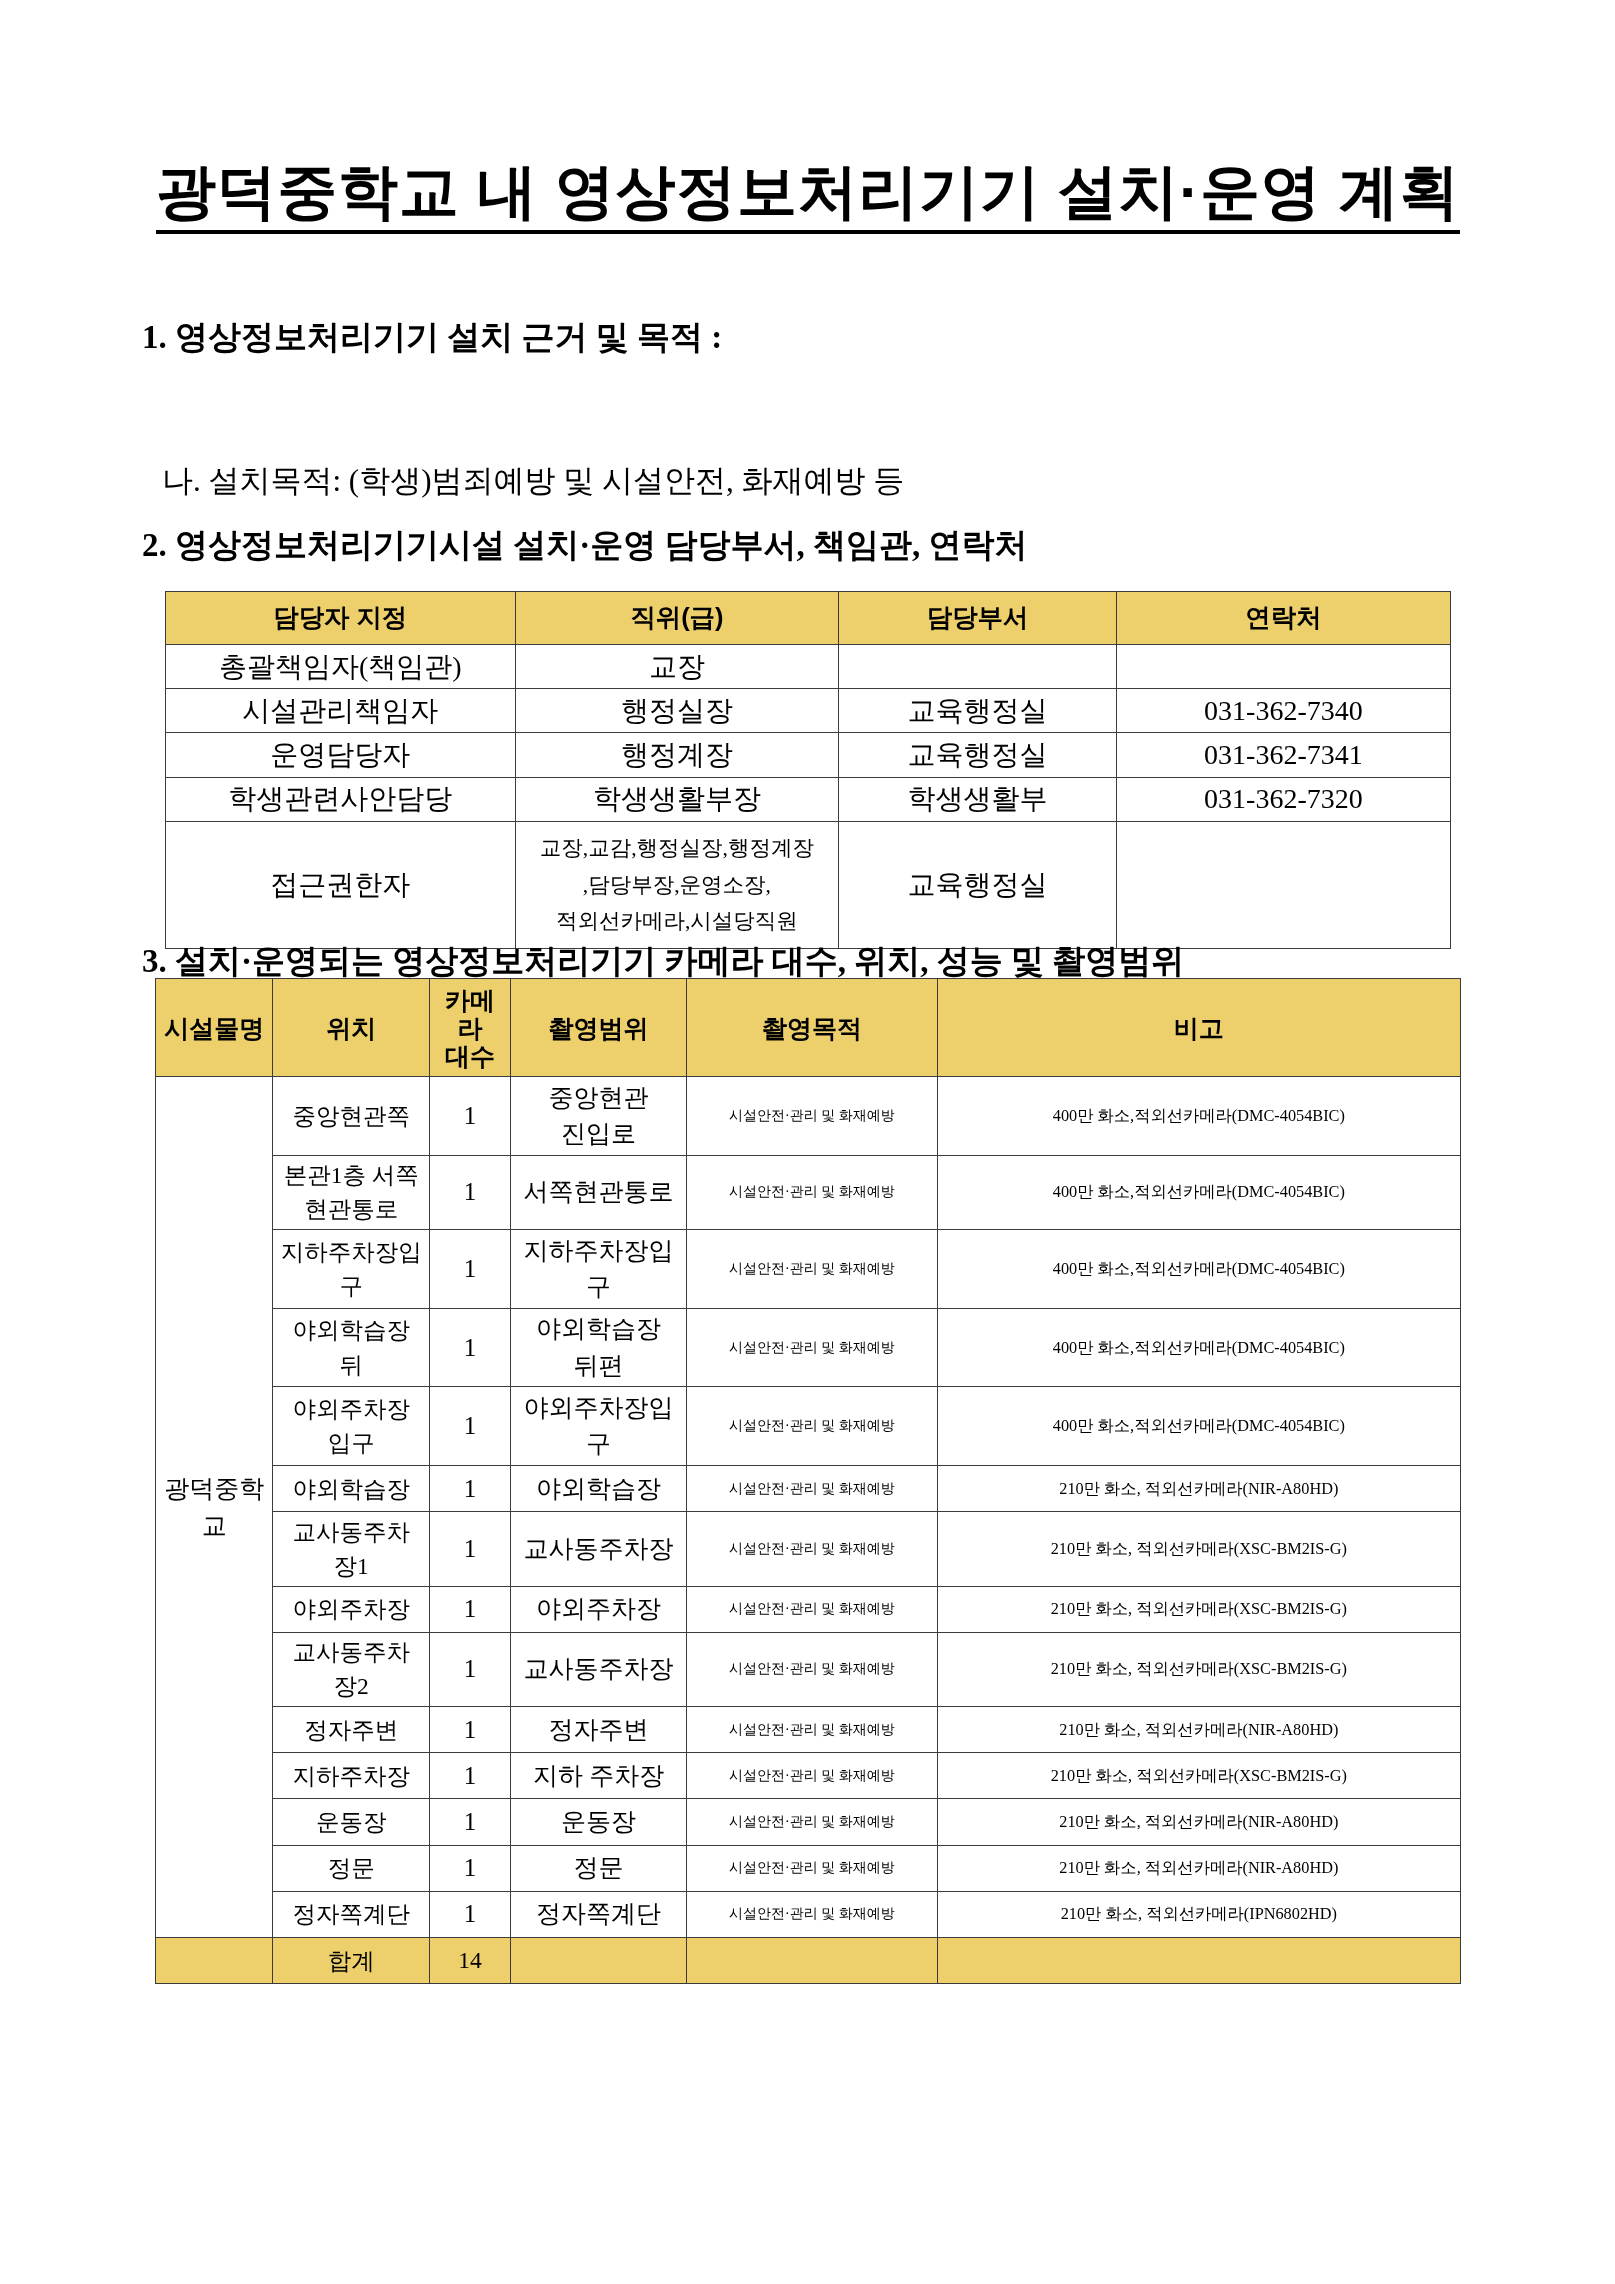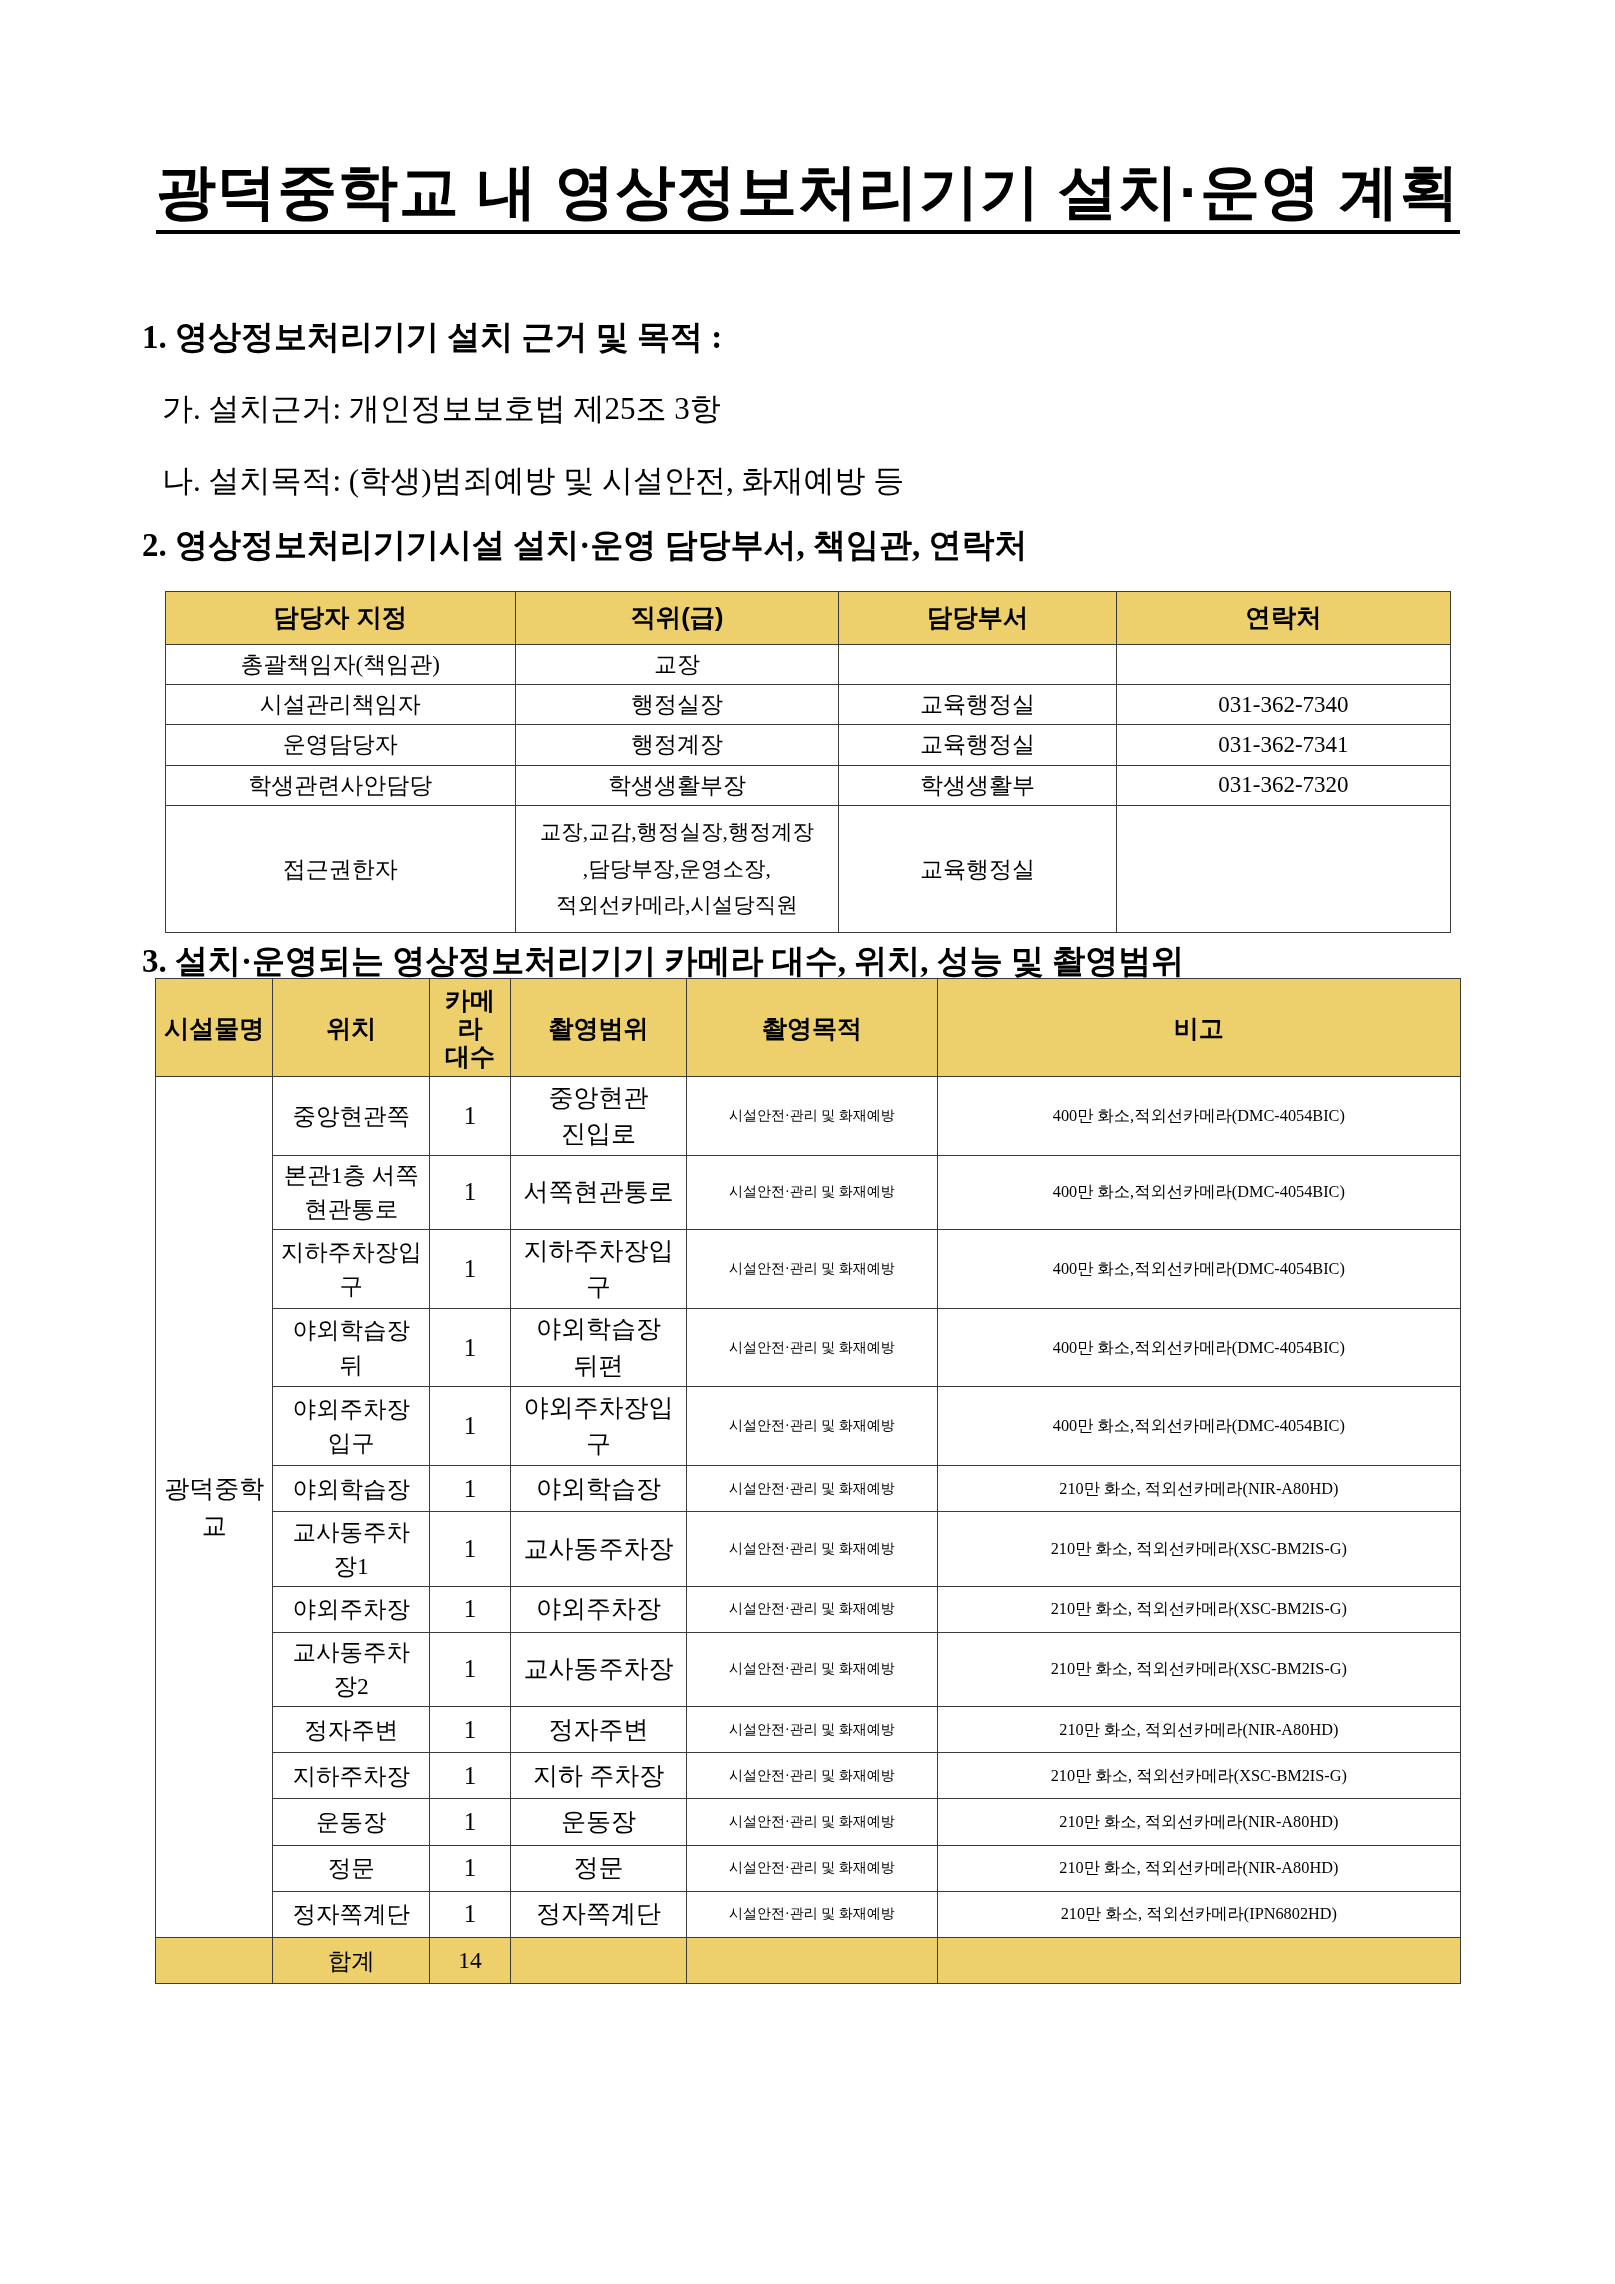--- a/index.html
+++ b/index.html
@@ -95,21 +95,21 @@
     padding-bottom: 6.5px;
   }
 
   
   #table-responsible {
     left: 165px;
     top: 591px;
     width: 1286px;
   }
   #table-responsible td {
-    font-size: 23px;
+    font-size: 28px;
     height: 34px;
   }
   #table-responsible .hdr-cell { font-size: 25.4px; height: 39px; }
   #table-responsible .multi {
     line-height: 1.72;
     font-size: 21.5px;
     padding-top: 7.8px;
     padding-bottom: 7.8px;
   }
 
@@ -161,21 +161,20 @@
 </head>
 <body>
 
 <div class="page">
 
   <h1 class="doc-title">
     <span class="ul">광덕중학교 내 영상정보처리기기 설치·운영 계획</span>
   </h1>
 
   <div class="section-head" id="sec1">1. 영상정보처리기기 설치 근거 및 목적 :</div>
-  <div class="sub-line" id="sec1-a">가. 설치근거: 개인정보보호법 제25조 3항</div>
   <div class="sub-line" id="sec1-b">나. 설치목적: (학생)범죄예방 및 시설안전, 화재예방 등</div>
   <div class="section-head" id="sec2">2. 영상정보처리기기시설 설치·운영 담당부서, 책임관, 연락처</div>
 
   <table id="table-responsible">
     <colgroup>
       <col style="width:27.2%">
       <col style="width:25.2%">
       <col style="width:21.6%">
       <col style="width:26.0%">
     </colgroup>

